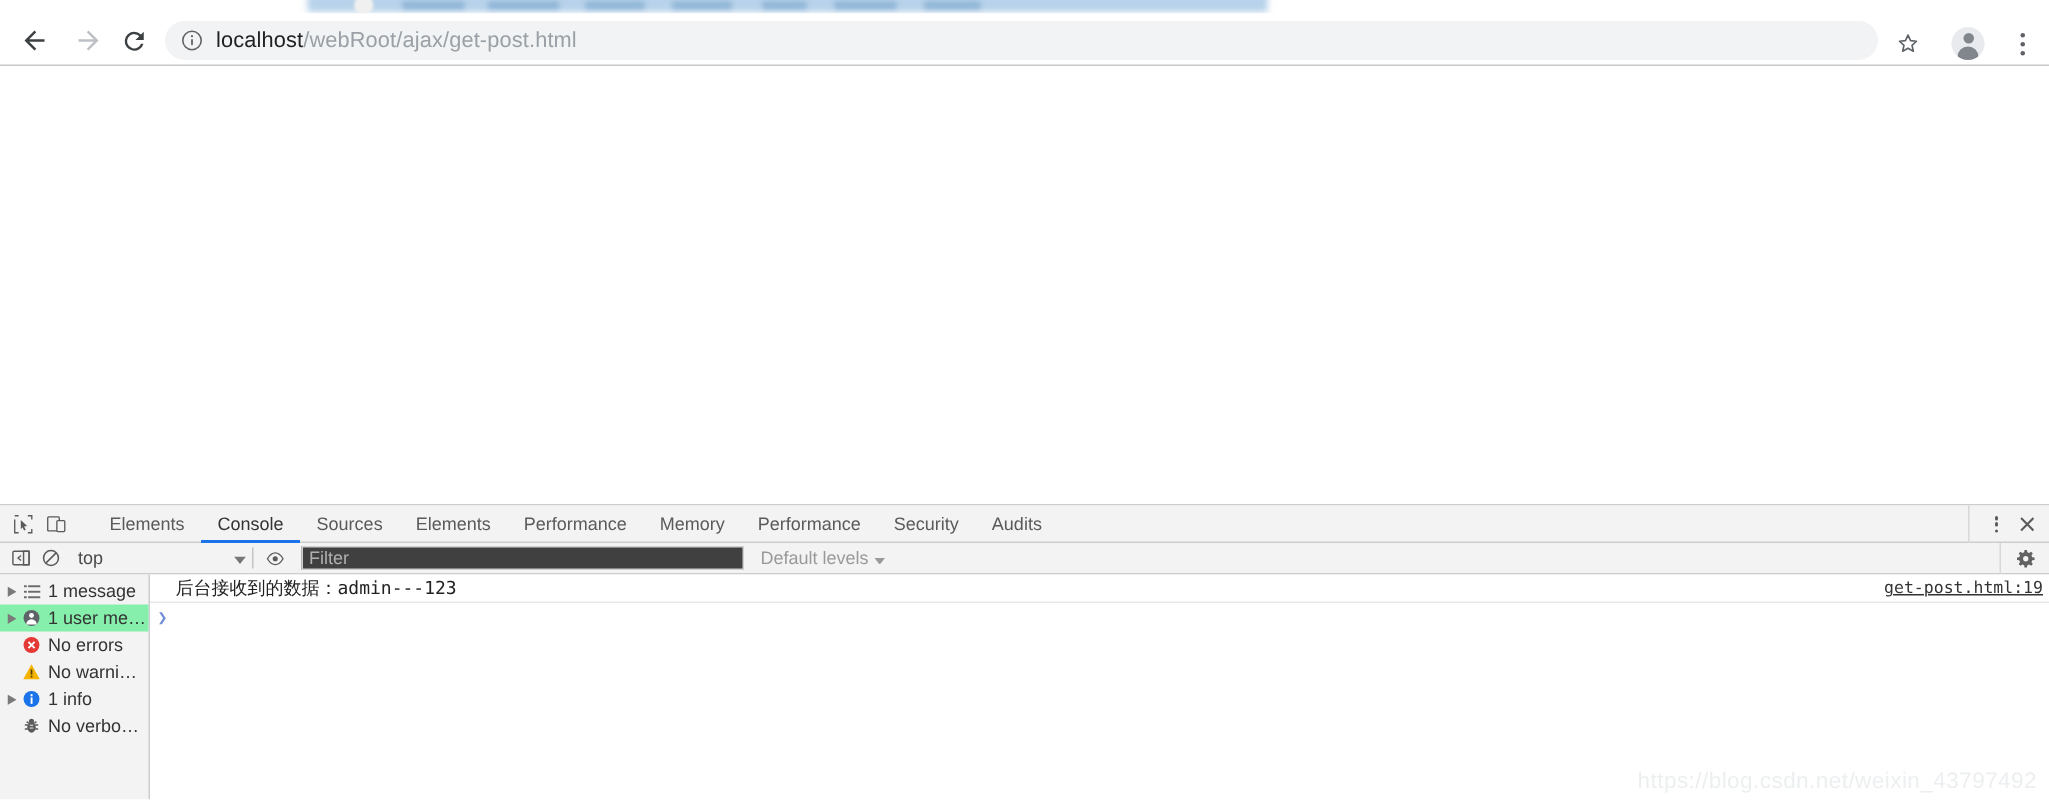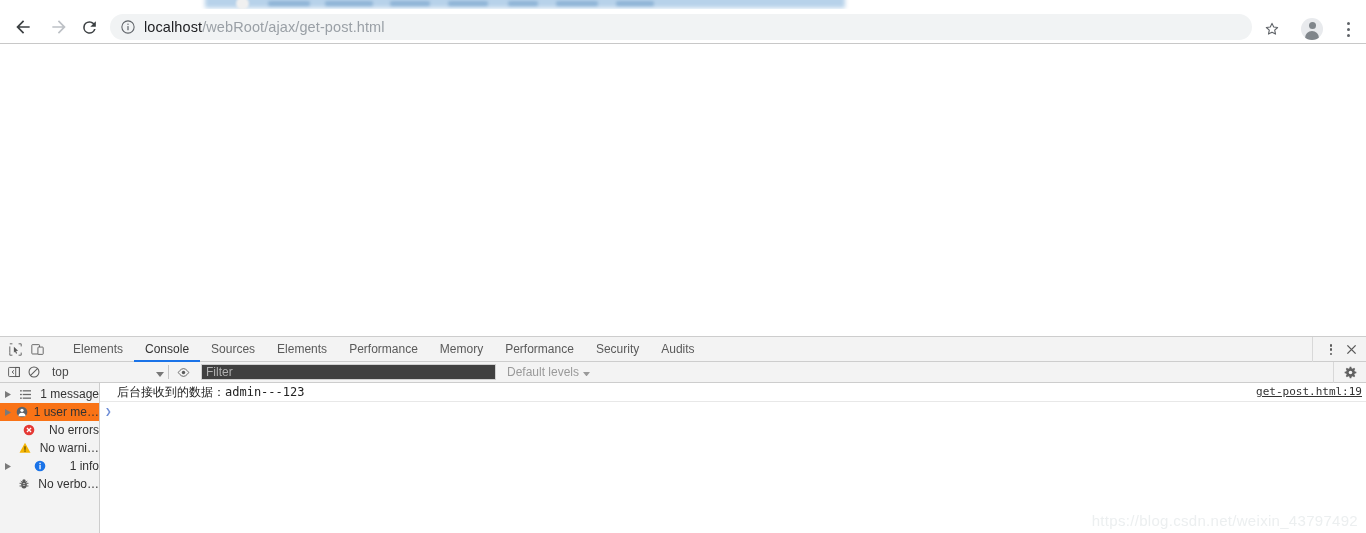--- a/index.html
+++ b/index.html
@@ -302,23 +302,22 @@
   }
   .cs-item {
     display: flex;
     align-items: center;
     height: 18px;
     font-size: 12px;
     color: #333333;
     white-space: nowrap;
     padding-left: 2px;
     box-sizing: border-box;
-    justify-content: space-between;
-  }
-  .cs-item.selected { background: #f97316; }
+  }
+  .cs-item.selected { background: #86efac; }
   .cs-arrow {
     width: 11px;
     flex: 0 0 auto;
     display: flex;
     align-items: center;
     justify-content: center;
   }
   .cs-arrow.empty { visibility: hidden; }
   .cs-ico {
     width: 16px;

